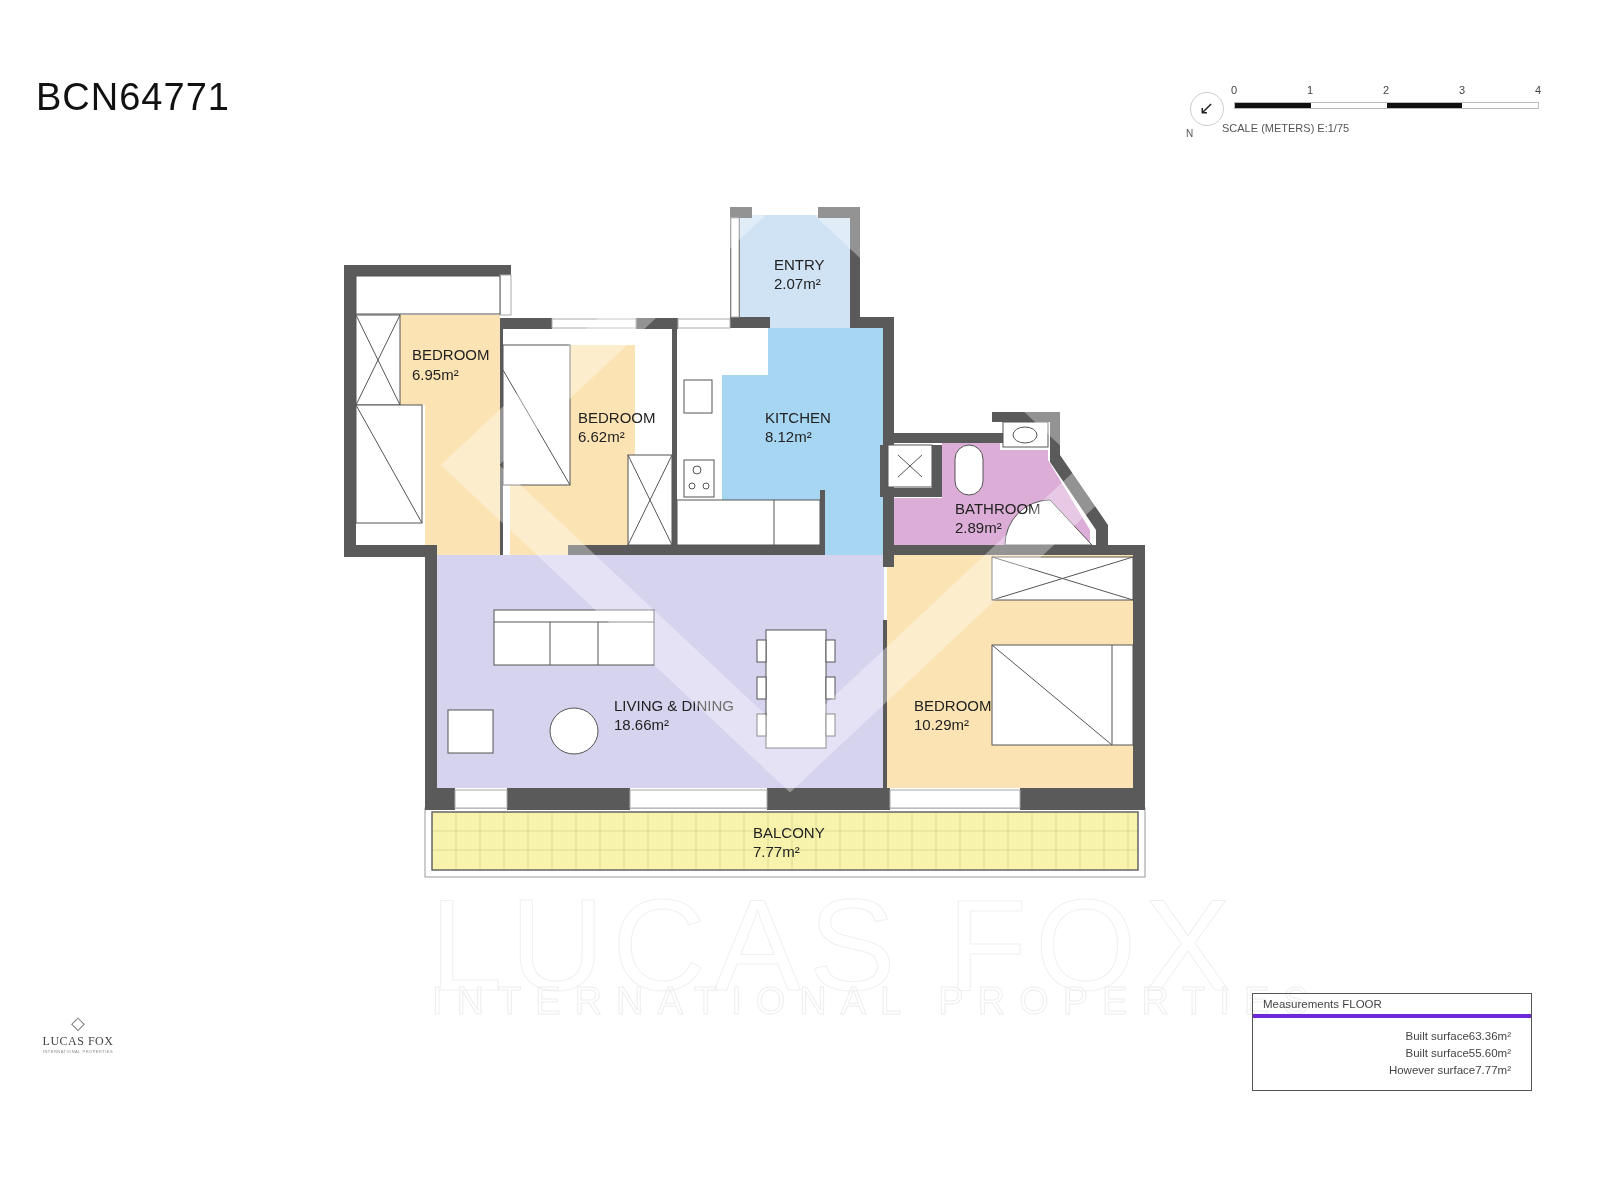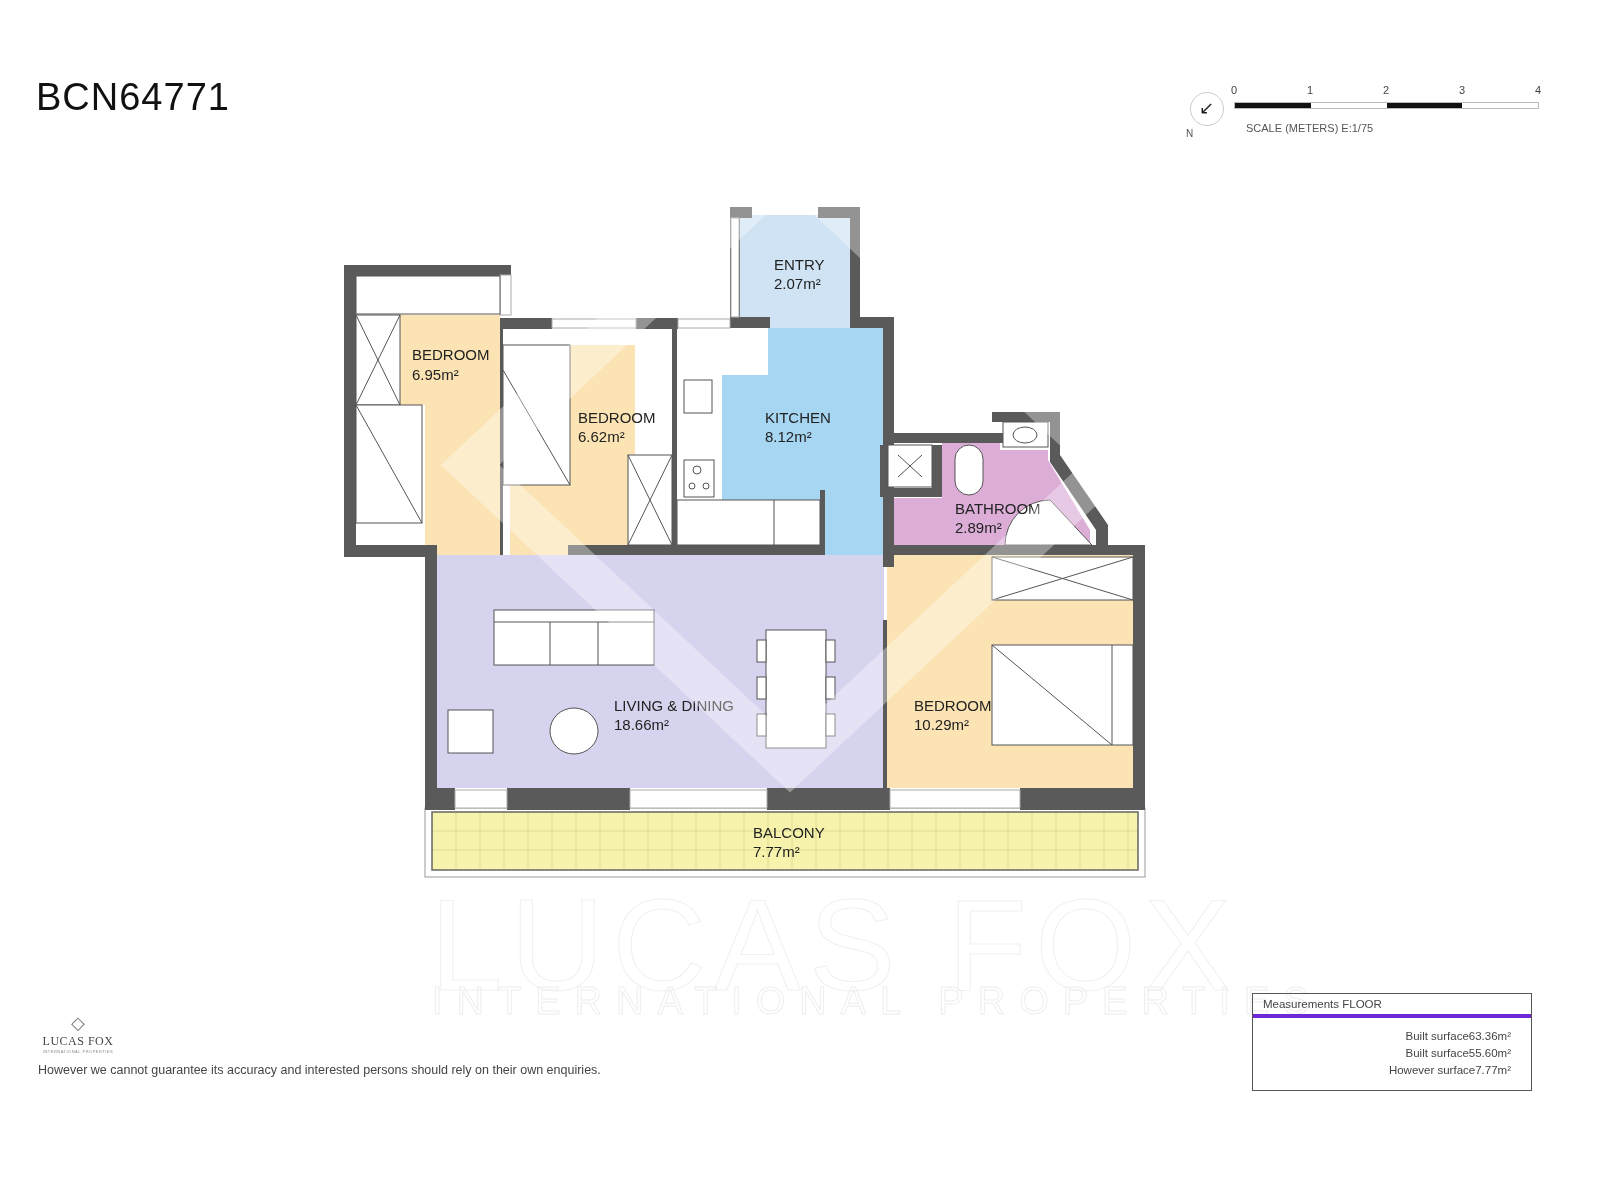--- a/index.html
+++ b/index.html
@@ -7,21 +7,21 @@
   .ref { position:absolute; left:36px; top:76px; font-size:38px; letter-spacing:1px; color:#111; font-weight:400;text-align:center; }
   .scale-wrap { position:absolute; left:1190px; top:80px; width:380px; height:70px; }
   .compass { position:absolute; left:0; top:12px; width:32px; height:32px; border:1.5px solid #ccc; border-radius:50%; }
   .compass-arrow { position:absolute; left:8px; top:4px; font-size:18px; color:#222; transform:rotate(0deg); }
   .compass-n { position:absolute; left:-4px; top:48px; font-size:10px; color:#555; }
   .scale-ticks { position:absolute; left:44px; top:4px; width:305px; height:14px; }
   .scale-ticks span { position:absolute; top:0; font-size:11px; color:#444; }
   .scale-bar { position:absolute; left:44px; top:22px; width:305px; height:7px; border:1px solid #bbb; box-sizing:border-box; display:flex; }
   .scale-bar div { flex:1; height:100%; }
   .scale-bar .blk { background:#111; }
-  .scale-label { position:absolute; left:56px; top:42px; font-size:11px; color:#555; }
+  .scale-label { position:absolute; left:32px; top:42px; font-size:11px; color:#555; }
   .plan { position:absolute; left:0; top:0; }
   .room-label { font-family:"Liberation Sans", sans-serif; font-size:15px; fill:#222; }
   .logo { position:absolute; left:38px; top:1012px; width:80px; text-align:center; }
   .logo-mark { font-size:18px; color:#777; }
   .logo-name { font-family:"Liberation Serif", serif; font-size:12px; color:#444; letter-spacing:0.5px; }
   .logo-sub { font-size:4px; color:#888; letter-spacing:0.5px; }
   .disclaimer { position:absolute; left:38px; top:1062px; font-size:12.5px; color:#444; line-height:16px; }
   .meas { position:absolute; left:1252px; top:993px; width:280px; height:98px; border:1px solid #555; box-sizing:border-box; }
   .meas-title { font-size:11.5px; color:#444; padding:4px 10px; border-bottom:4px solid #6d28d9; }
   .meas-row { display:flex; justify-content:flex-end; font-size:11.5px; color:#444; padding:0 20px 0 10px; line-height:17px; }
@@ -243,21 +243,20 @@
   <polygon points="790,165 1110,465 790,765 470,465" fill="none" stroke="#ffffff" stroke-opacity="0.35" stroke-width="40"></polygon>
 </svg>
 
 <div class="logo">
   <div class="logo-mark">◇</div>
   <div class="logo-name">LUCAS FOX</div>
   <div class="logo-sub">INTERNATIONAL PROPERTIES</div>
 </div>
 
 <div class="disclaimer">
-  <div>However we cannot guarantee its accuracy and interested persons should rely on their own enquiries.</div>
 </div>
 
 <div class="meas">
   <div class="meas-title">Measurements FLOOR</div>
   <div class="meas-rows">
     <div class="meas-row">
       <span>Built surface</span>
       <span>63.36m²</span>
     </div>
     <div class="meas-row">

